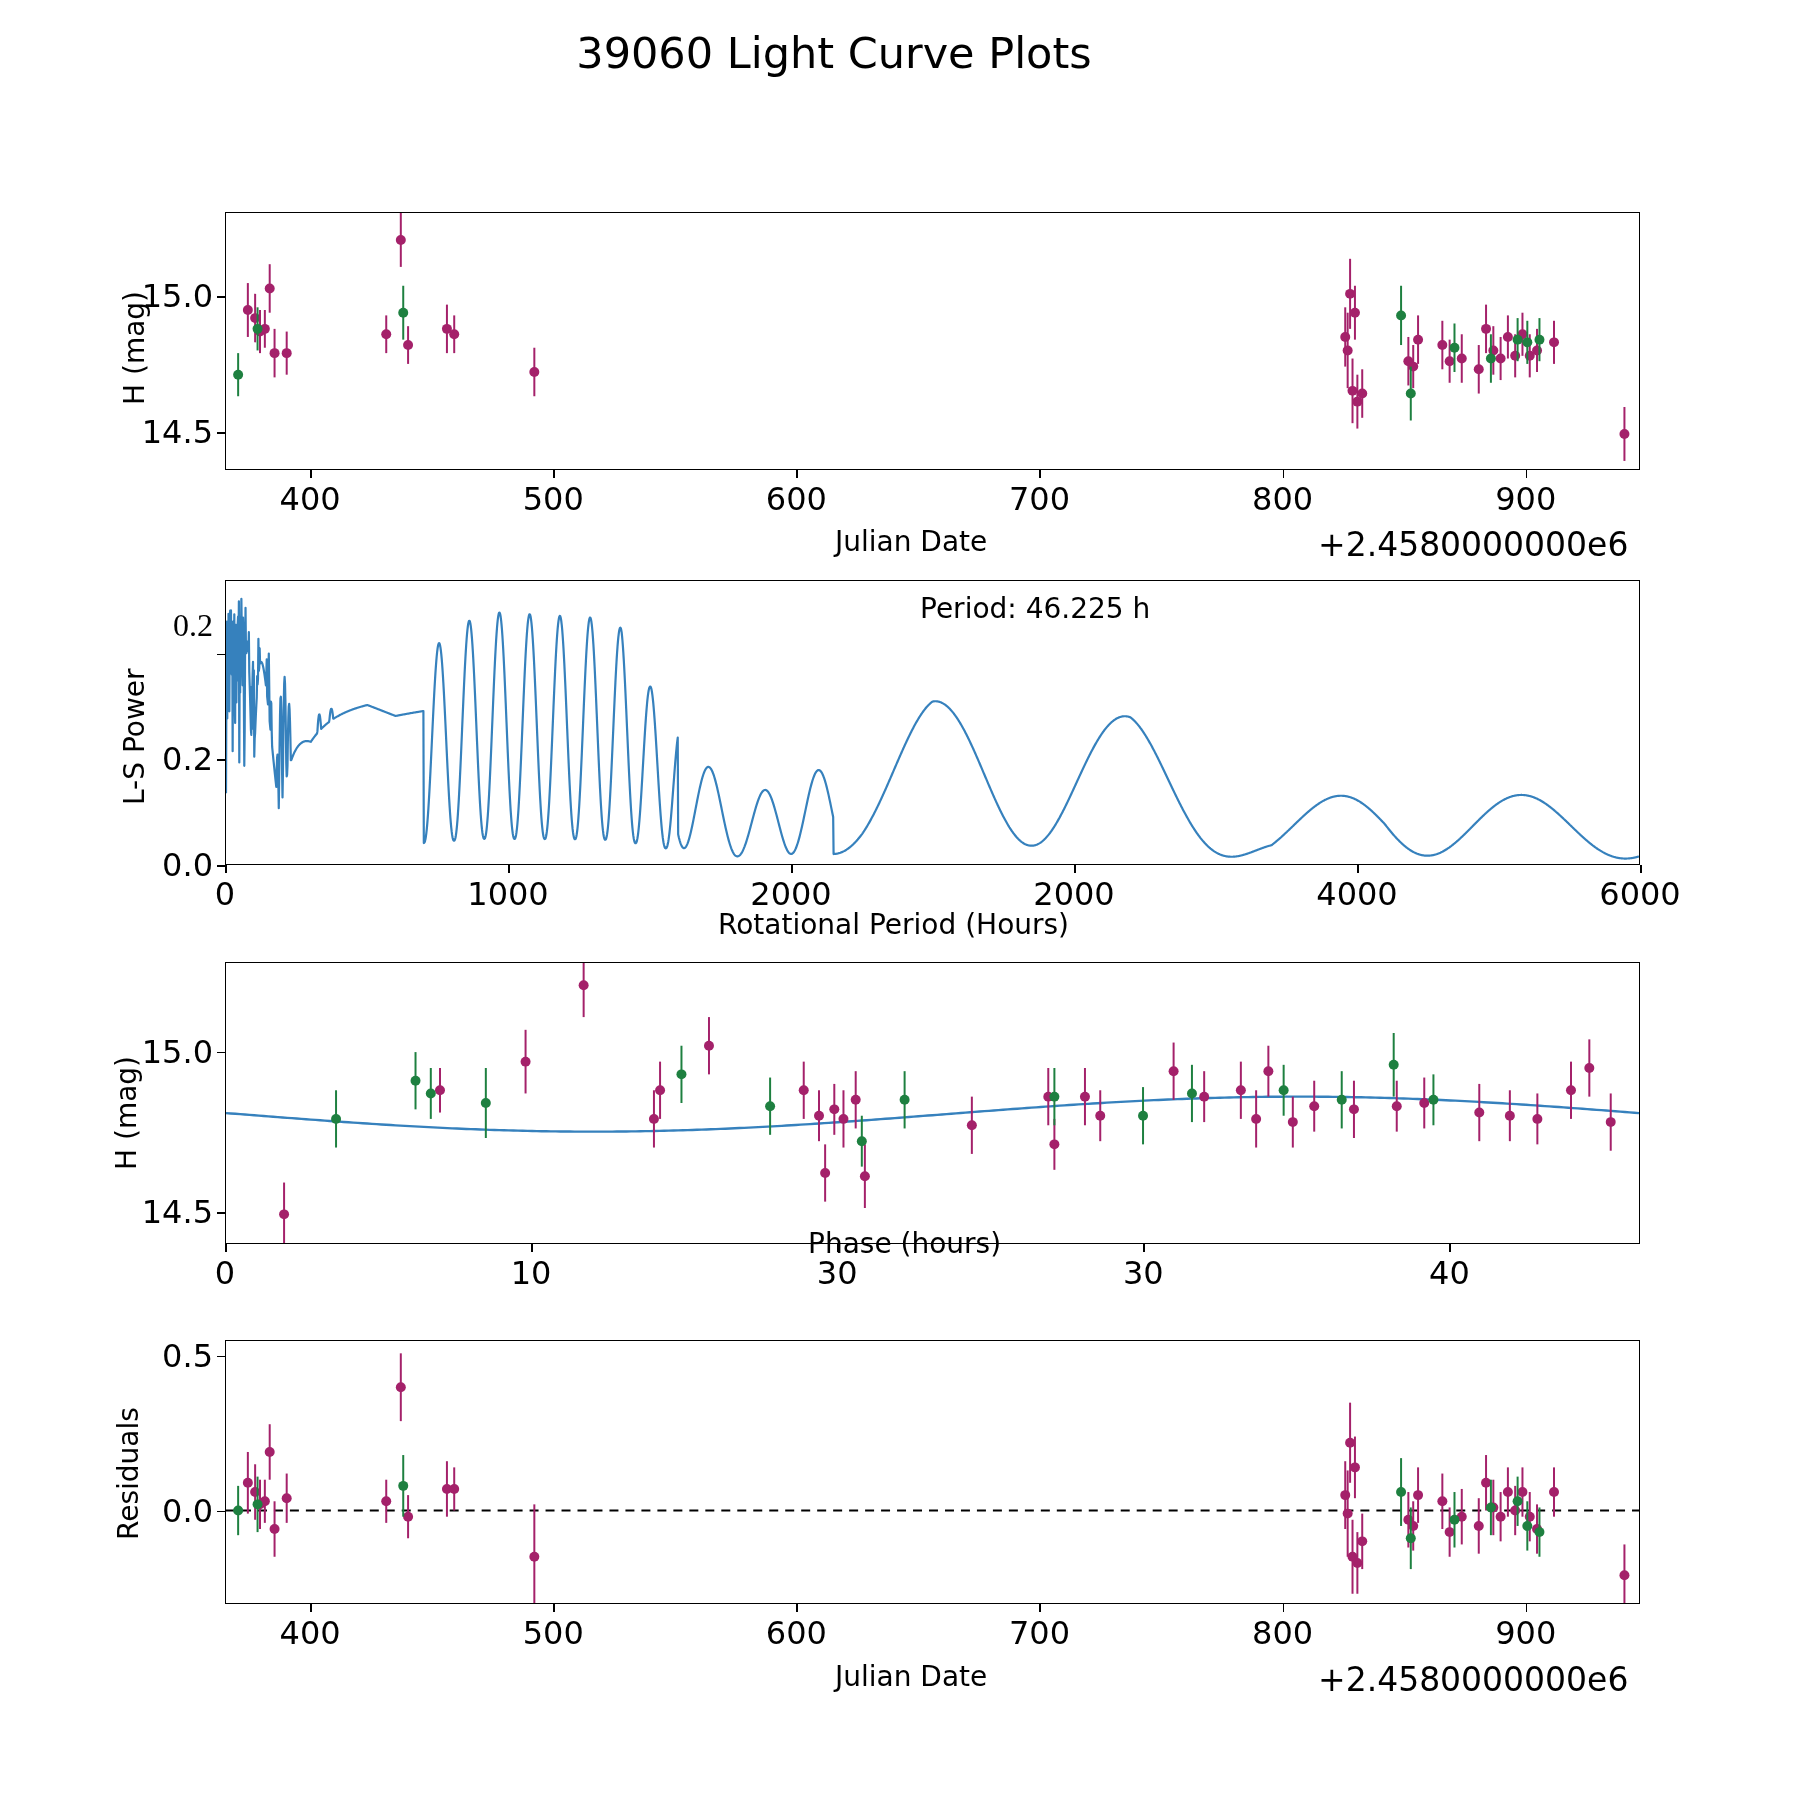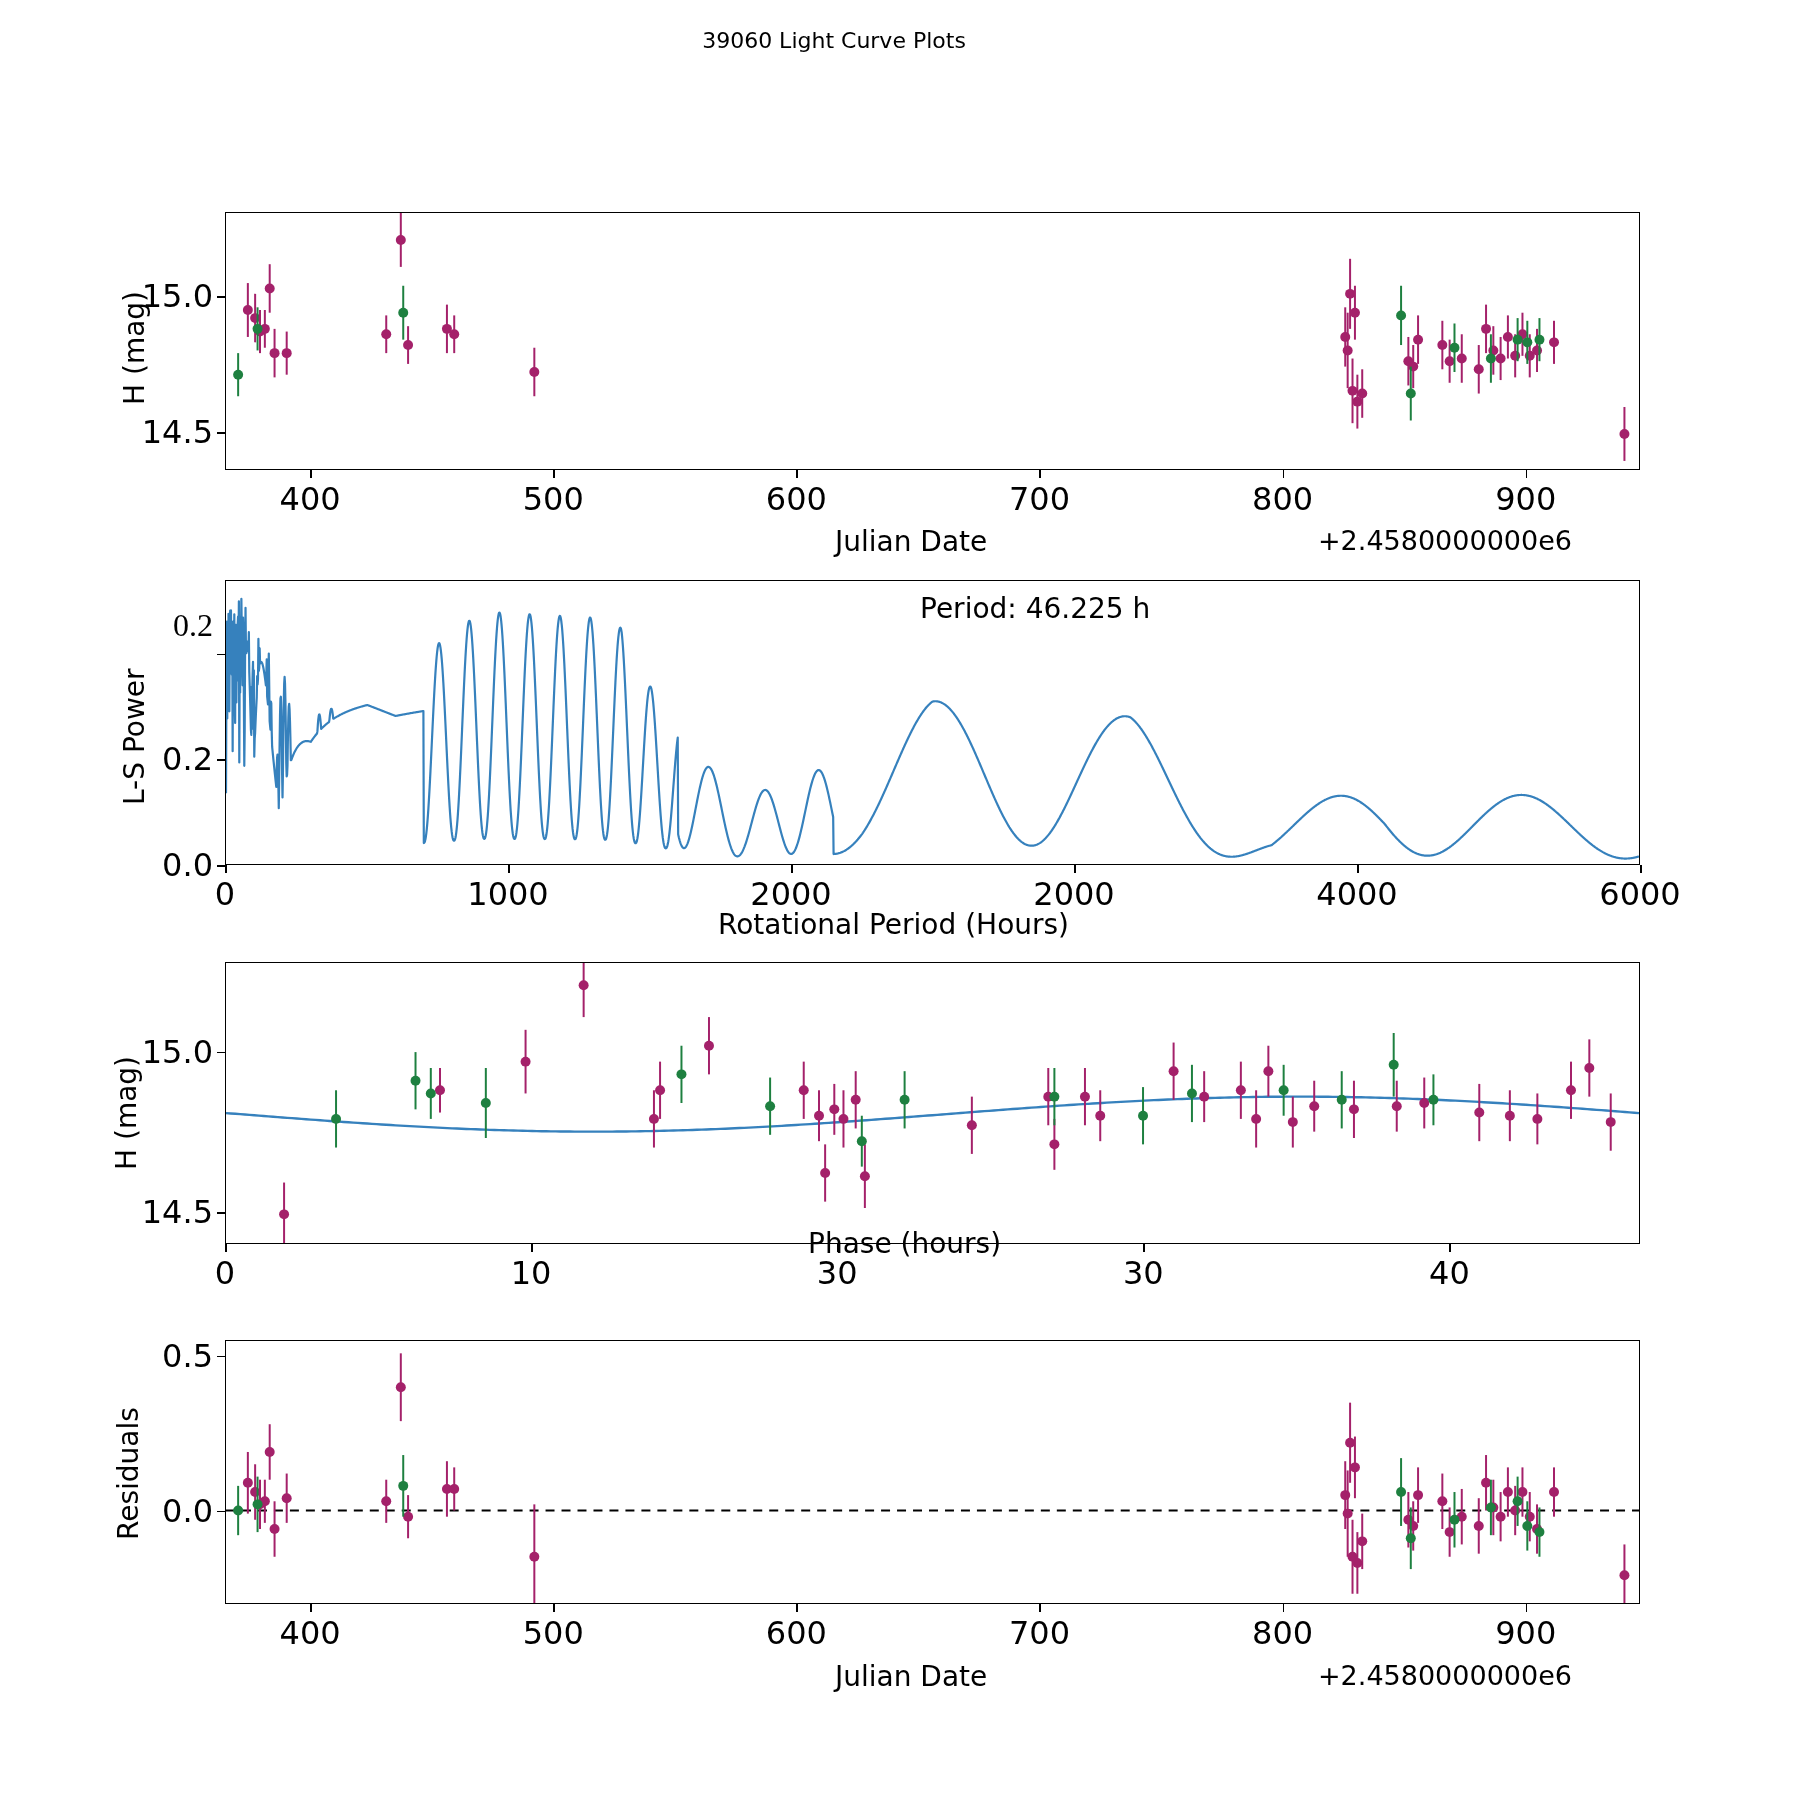--- a/index.html
+++ b/index.html
@@ -20,21 +20,21 @@
     left: 0; top: 0;
     width: 1800px;
     height: 1800px;
   }
   .suptitle {
     position: absolute;
     left: 0;
     top: 28px;
     width: 1668px;
     text-align: center;
-    font-size: 22px;
+    font-size: 43px;
     color: #000;
   }
   .panel {
     position: absolute;
     box-sizing: border-box;
     border: 1.6px solid #000;
     background: #fff;
   }
   .panel svg, .panel .overlay {
     position: absolute;
@@ -60,21 +60,21 @@
   .ticklabel {
     position: absolute;
     font-size: 32px;
     color: #000;
     white-space: nowrap;
   }
   .ticklabel.xt { transform: translateX(-50%); }
   .ticklabel.yt { transform: translateY(-50%); text-align: right; }
   .offsettext {
     position: absolute;
-    font-size: 27px;
+    font-size: 33px;
     color: #000;
     white-space: nowrap;
   }
   .annot {
     position: absolute;
     font-size: 28px;
     color: #000;
     white-space: nowrap;
   }
 </style>

